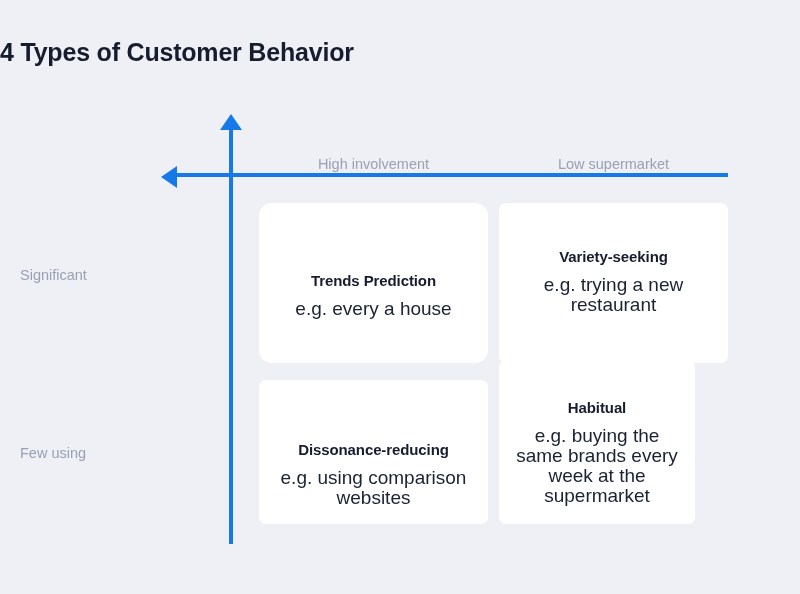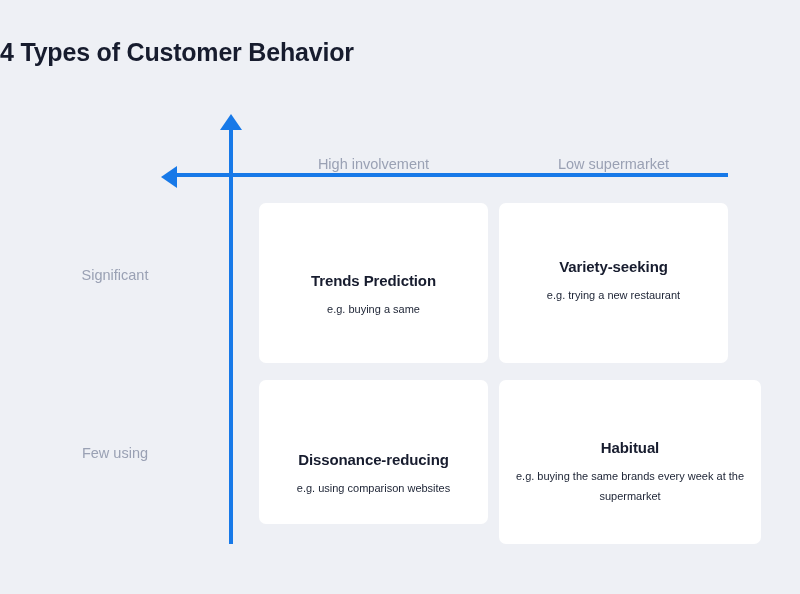--- a/index.html
+++ b/index.html
@@ -75,63 +75,63 @@
     margin-top: 20px;
   }
   .col-label.c0 { left: 259px; width: 229px; }
   .col-label.c1 { left: 499px; width: 229px; }
 
   
   .row-label {
     position: absolute;
     left: 20px;
     width: 190px;
-    text-align: center;
+    text-align: left;
     font-size: 14.5px;
     line-height: 21px;
     color: #9aa1b4;
   }
   .row-label.r0 { top: 265px; }
   .row-label.r1 { top: 443px; }
 
   
   .card {
     position: absolute;
     background: #ffffff;
     border-radius: 7px;
     box-sizing: border-box;
     display: flex;
     flex-direction: column;
     justify-content: center;
     align-items: center;
     padding: 0 16px;
   }
-  .card.q0 { left: 259px; top: 203px; width: 229px; height: 160px; }
+  .card.q0 { left: 259px; top: 203px; width: 229px; height: 160px; border-radius: 13px; }
   .card.q1 { left: 499px; top: 203px; width: 229px; height: 160px; }
   .card.q2 { left: 259px; top: 380px; width: 229px; height: 144px; }
-  .card.q3 { left: 499px; top: 380px; width: 262px; height: 164px; }
+  .card.q3 { left: 499px; top: 360px; width: 196px; height: 164px; }
 
   .card-inner {
     width: 100%;
     text-align: center;
   }
   .card.q0 .card-inner { transform: translateY(12px); }
   .card.q1 .card-inner { transform: translateY(-2px); }
   .card.q2 .card-inner { transform: translateY(22px); }
   .card.q3 .card-inner { transform: translateY(10px); }
 
   .card-title {
     font-size: 15px;
     font-weight: bold;
     color: #171c2e;
     margin-bottom: 10px;
     letter-spacing: -0.1px;
   }
   .card-example {
-    font-size: 11px;
+    font-size: 19px;
     line-height: 20px;
     color: #1b2233;
   }
 </style>
 </head>
 <body>
 
 <div id="page-title">4 Types of Customer Behavior</div>
 
 <div class="axis-v-line"></div>
@@ -145,21 +145,21 @@
 <div class="row-label r0">
   <div>Significant</div>
 </div>
 <div class="row-label r1">
   <div>Few using</div>
 </div>
 
 <div class="card q0">
   <div class="card-inner">
     <div class="card-title">Trends Prediction</div>
-    <div class="card-example">e.g. buying a same</div>
+    <div class="card-example">e.g. every a house</div>
   </div>
 </div>
 
 <div class="card q1">
   <div class="card-inner">
     <div class="card-title">Variety-seeking</div>
     <div class="card-example">e.g. trying a new restaurant</div>
   </div>
 </div>
 

